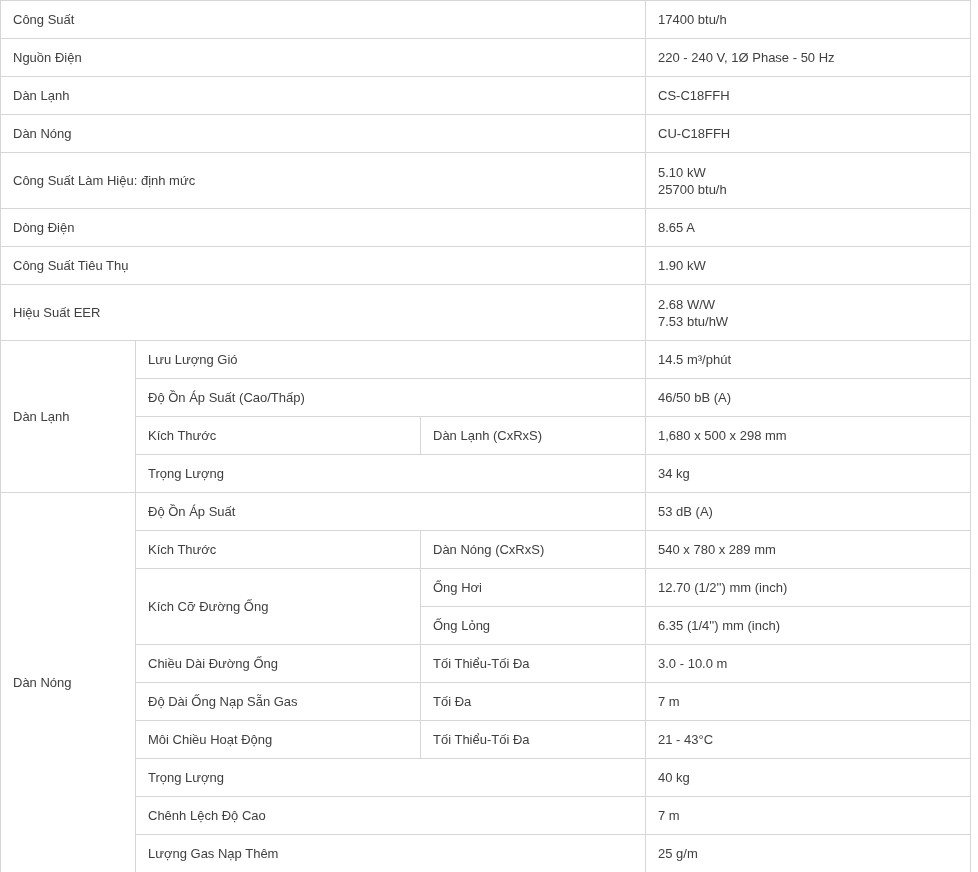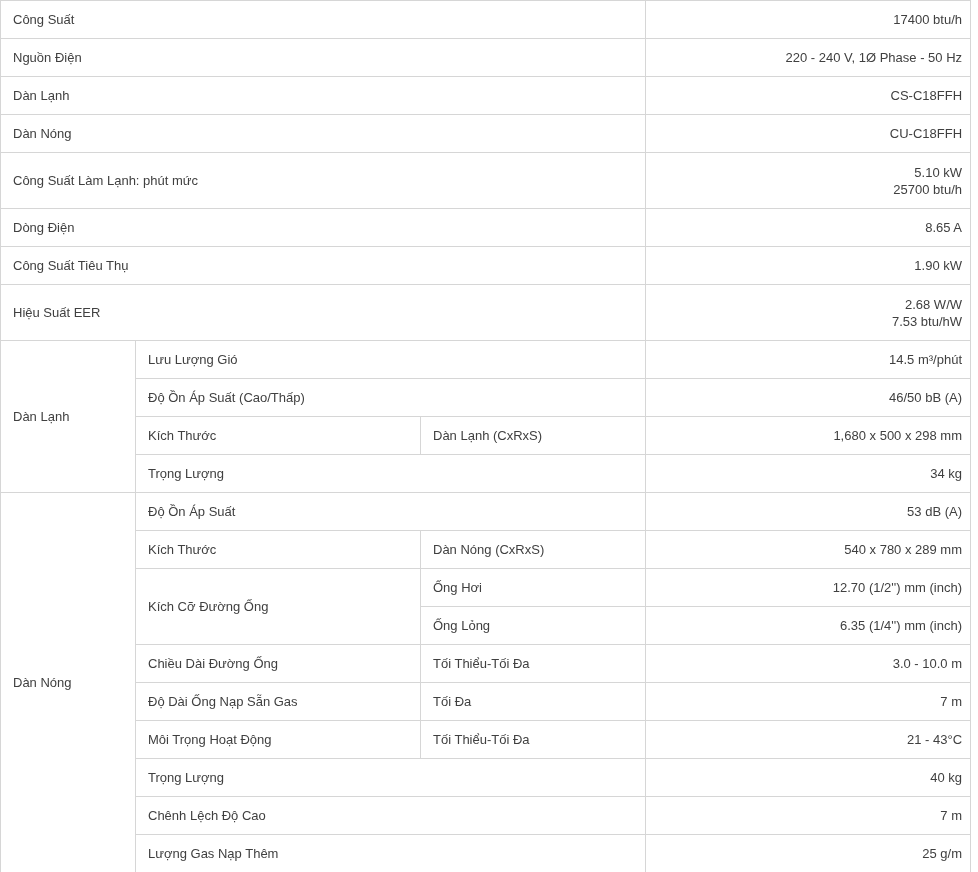--- a/index.html
+++ b/index.html
@@ -32,21 +32,20 @@
     height: 37px;
     padding: 0 8px 0 12px;
     vertical-align: middle;
     background: #ffffff;
     overflow: hidden;
   }
   table.spec tr.tall td { height: 55px; }
   td.val {
     padding-left: 10px;
     white-space: pre-line;
-    text-align: right;
   }
   td.grp {
     vertical-align: top;
     padding-top: 11px;
   }
 </style>
 </head>
 <body>
 
 <div class="page">
@@ -69,21 +68,21 @@
       </tr>
       <tr>
         <td class="lbl" colspan="3">Dàn Lạnh</td>
         <td class="val">CS-C18FFH</td>
       </tr>
       <tr>
         <td class="lbl" colspan="3">Dàn Nóng</td>
         <td class="val">CU-C18FFH</td>
       </tr>
       <tr class="tall">
-        <td class="lbl" colspan="3">Công Suất Làm Lạnh: phút mức</td>
+        <td class="lbl" colspan="3">Công Suất Làm Hiệu: định mức</td>
         <td class="val">5.10 kW
 25700 btu/h</td>
       </tr>
       <tr>
         <td class="lbl" colspan="3">Dòng Điện</td>
         <td class="val">8.65 A</td>
       </tr>
       <tr>
         <td class="lbl" colspan="3">Công Suất Tiêu Thụ</td>
         <td class="val">1.90 kW</td>
@@ -136,21 +135,21 @@
         <td class="attr">Chiều Dài Đường Ống</td>
         <td class="attr">Tối Thiểu-Tối Đa</td>
         <td class="val">3.0 - 10.0 m</td>
       </tr>
       <tr>
         <td class="attr">Độ Dài Ống Nạp Sẵn Gas</td>
         <td class="attr">Tối Đa</td>
         <td class="val">7 m</td>
       </tr>
       <tr>
-        <td class="attr">Môi Trọng Hoạt Động</td>
+        <td class="attr">Môi Chiều Hoạt Động</td>
         <td class="attr">Tối Thiểu-Tối Đa</td>
         <td class="val">21 - 43°C</td>
       </tr>
       <tr>
         <td class="attr" colspan="2">Trọng Lượng</td>
         <td class="val">40 kg</td>
       </tr>
       <tr>
         <td class="attr" colspan="2">Chênh Lệch Độ Cao</td>
         <td class="val">7 m</td>

